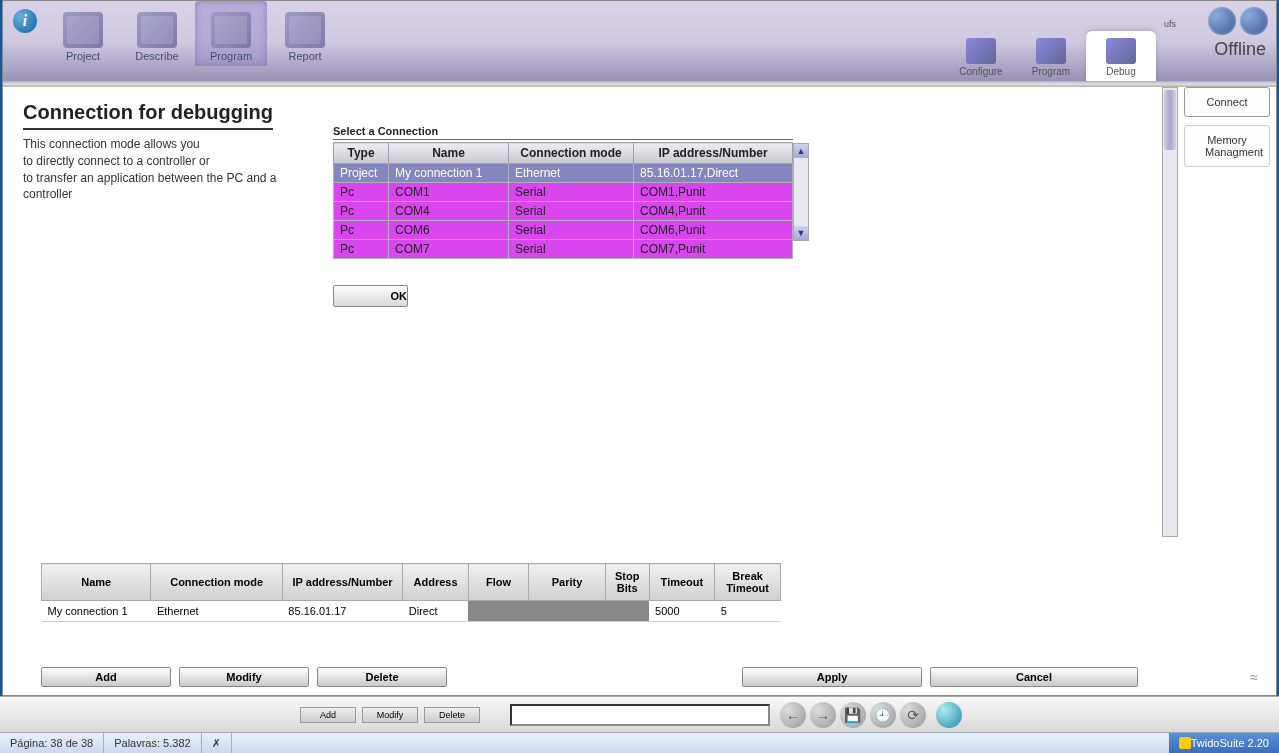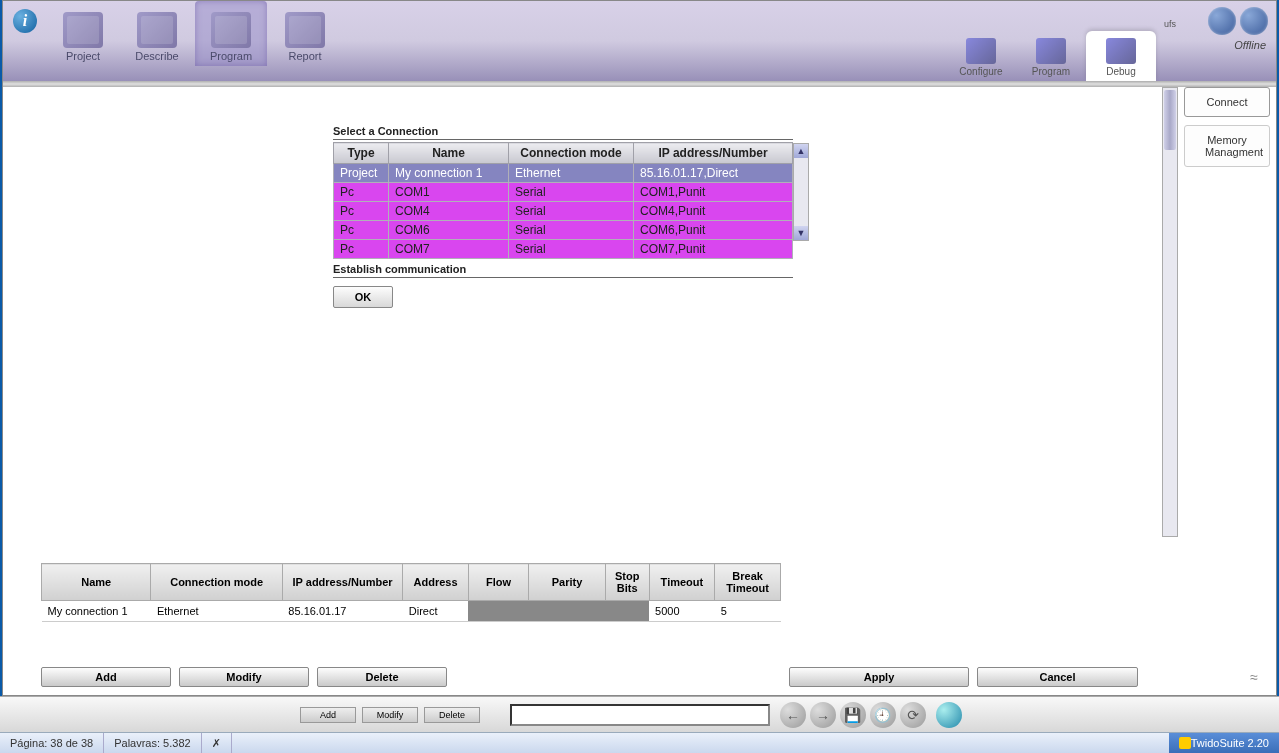--- a/index.html
+++ b/index.html
@@ -16,21 +16,21 @@
 .main-tab .icon-box::after { content:''; position:absolute; inset:4px; background: rgba(255,255,255,0.15); border-radius:2px; }
 
 .right-tabs { position: absolute; right: 120px; top: 30px; display: flex; gap: 0; }
 .right-tab { width: 70px; height: 50px; display: flex; flex-direction: column; align-items: center; justify-content: flex-end; font-size: 10px; color: #555; padding-bottom: 4px; cursor: pointer; }
 .right-tab.active { background: #fff; border-radius: 6px 6px 0 0; box-shadow: 0 -2px 4px rgba(0,0,0,0.15); }
 .right-tab .ri { width: 30px; height: 26px; background: linear-gradient(135deg, #88d, #669); border-radius: 3px; margin-bottom: 2px; }
 
 .top-right { position: absolute; right: 8px; top: 6px; display: flex; gap: 4px; }
 .round-btn { width: 28px; height: 28px; border-radius: 50%; background: radial-gradient(circle at 30% 30%, #8aa8d8, #3a5a98); box-shadow: inset 0 0 3px rgba(255,255,255,0.5); position: relative; }
 
-.offline-lbl { position: absolute; right: 10px; top: 38px; font-size: 11px; color: #444; font-style: italic; }
+.offline-lbl { position: absolute; right: 10px; top: 38px; font-size: 18px; color: #444; }
 .ufs-lbl { position: absolute; right: 100px; top: 18px; font-size: 9px; color: #555; }
 
 .sub-toolbar { height: 6px; background: linear-gradient(to bottom, #b0b0b0, #e0e0e0, #b0b0b0); }
 
 .content-area { position: absolute; top: 86px; left: 10px; width: 1154px; height: 600px; background: #fff; }
 .scrollbar-v { position: absolute; right: 98px; top: 86px; width: 16px; height: 450px; background: #e8e8f0; border: 1px solid #aaa; }
 .scrollbar-v .thumb { position:absolute; top:2px; left:1px; right:1px; height: 60px; background: linear-gradient(to right,#d0d0e8,#a8a8c8,#d0d0e8); border-radius:2px; }
 
 .side-panel { position: absolute; right: 6px; top: 86px; width: 86px; height: 600px; display: flex; flex-direction: column; gap: 8px; }
 .side-item { font-size: 11px; text-align: center; padding: 8px 20px; border: 1px solid #ccc; background: #fdfdfd; border-radius: 3px; cursor: pointer; color: #333; }
@@ -43,21 +43,21 @@
 .section-block { position: absolute; left: 320px; top: 38px; width: 460px; }
 .conn-table { width: 100%; border-collapse: collapse; font-size: 12px; }
 .conn-table th { background: linear-gradient(to bottom, #ececf0, #c8c8d0); border: 1px solid #a0a0a8; padding: 3px 6px; font-weight: bold; color: #222; }
 .conn-table td { border: 1px solid #b0b0b8; padding: 2px 6px; background: #d946ef; color: #222; }
 .conn-table tr.selected td { background: #8585c0; color: #fff; }
 .table-scroll { position: absolute; right: -16px; top: 18px; width: 16px; height: 98px; background: #e8e8f0; border: 1px solid #aaa; }
 .table-scroll .arr { width:14px; height:14px; background: linear-gradient(#d0d4f0,#a0a8d8); text-align:center; font-size:9px; color:#336; line-height:14px; }
 .table-scroll .arr.dn { position:absolute; bottom:0; }
 
 .establish-block { position: absolute; left: 320px; top: 176px; width: 460px; }
-.ok-btn { width: 60px; height: 22px; margin-top: 6px; background: linear-gradient(to bottom, #fdfdfd, #d8d8d8); border: 1px solid #888; border-radius: 2px; font-size: 11px; font-weight: bold; cursor: pointer; }
+.ok-btn { width: 75px; height: 22px; margin-top: 22px; background: linear-gradient(to bottom, #fdfdfd, #d8d8d8); border: 1px solid #888; border-radius: 2px; font-size: 11px; font-weight: bold; cursor: pointer; text-align: right; }
 
 .detail-panel { position: absolute; left: 28px; top: 476px; width: 1105px; }
 .detail-table { width: 740px; border-collapse: collapse; font-size: 11px; }
 .detail-table th { background: linear-gradient(to bottom, #f0f0f0, #d0d0d0); border: 1px solid #aaa; padding: 6px 4px; font-weight: bold; text-align: center; }
 .detail-table td { border-bottom: 1px solid #ccc; padding: 4px 6px; background: #fff; }
 .detail-table td.greyed { background: #888; }
 
 .bottom-btns { position: absolute; left: 28px; top: 580px; width: 1105px; display: flex; }
 .bot-btn { width: 130px; height: 20px; margin-right: 8px; background: linear-gradient(to bottom, #fdfdfd, #cacaca); border: 1px solid #888; border-radius: 2px; font-size: 11px; font-weight: bold; cursor: pointer; }
 .bot-spacer { flex: 1; }
@@ -119,20 +119,29 @@
     </div>
     <div class="top-right">
       <div class="round-btn"></div>
       <div class="round-btn"></div>
     </div>
     <div class="offline-lbl">Offline</div>
   </div>
   <div class="sub-toolbar"></div>
 
   <div class="content-area">
+    <div style="padding: 6px 10px;">
+      <div class="page-title">Connection for debugging</div>
+      <div class="page-desc">
+        <span>This connection mode allows you</span><br>
+        <span> to directly connect to a controller or</span><br>
+        <span> to transfer an application between the PC and a</span><br>
+        <span>controller</span>
+      </div>
+    </div>
 
     <div class="section-block">
       <div class="section-label">Select a Connection</div>
       <table class="conn-table">
         <thead>
             <tr>
           <th style="width:55px;">Type</th>
           <th style="width:120px;">Name</th>
           <th style="width:125px;">Connection mode</th>
           <th>IP address/Number</th>
@@ -171,21 +180,20 @@
             </tr>
           </tbody>
       </table>
       <div class="table-scroll">
         <div class="arr">▲</div>
         <div class="arr dn">▼</div>
       </div>
     </div>
 
     <div class="establish-block">
-      <div class="section-label">Establish communication</div>
       <button class="ok-btn">OK</button>
     </div>
 
     <div class="detail-panel">
       <table class="detail-table">
         <thead>
             <tr>
           <th style="width:100px;">Name</th>
           <th style="width:120px;">Connection mode</th>
           <th style="width:110px;">IP address/Number</th>
@@ -212,21 +220,21 @@
           </tbody>
       </table>
     </div>
 
     <div class="bottom-btns">
       <button class="bot-btn">Add</button>
       <button class="bot-btn">Modify</button>
       <button class="bot-btn">Delete</button>
       <div class="bot-spacer"></div>
       <button class="bot-btn" style="width:180px;">Apply</button>
-      <button class="bot-btn" style="width:161px;">Cancel</button>
+      <button class="bot-btn" style="width:208px;">Cancel</button>
     </div>
   </div>
 
   <div class="scrollbar-v">
       <div class="thumb"></div>
     </div>
 
   <div class="side-panel">
     <div class="side-item active">Connect</div>
     <div class="side-item">Memory Managment</div>

